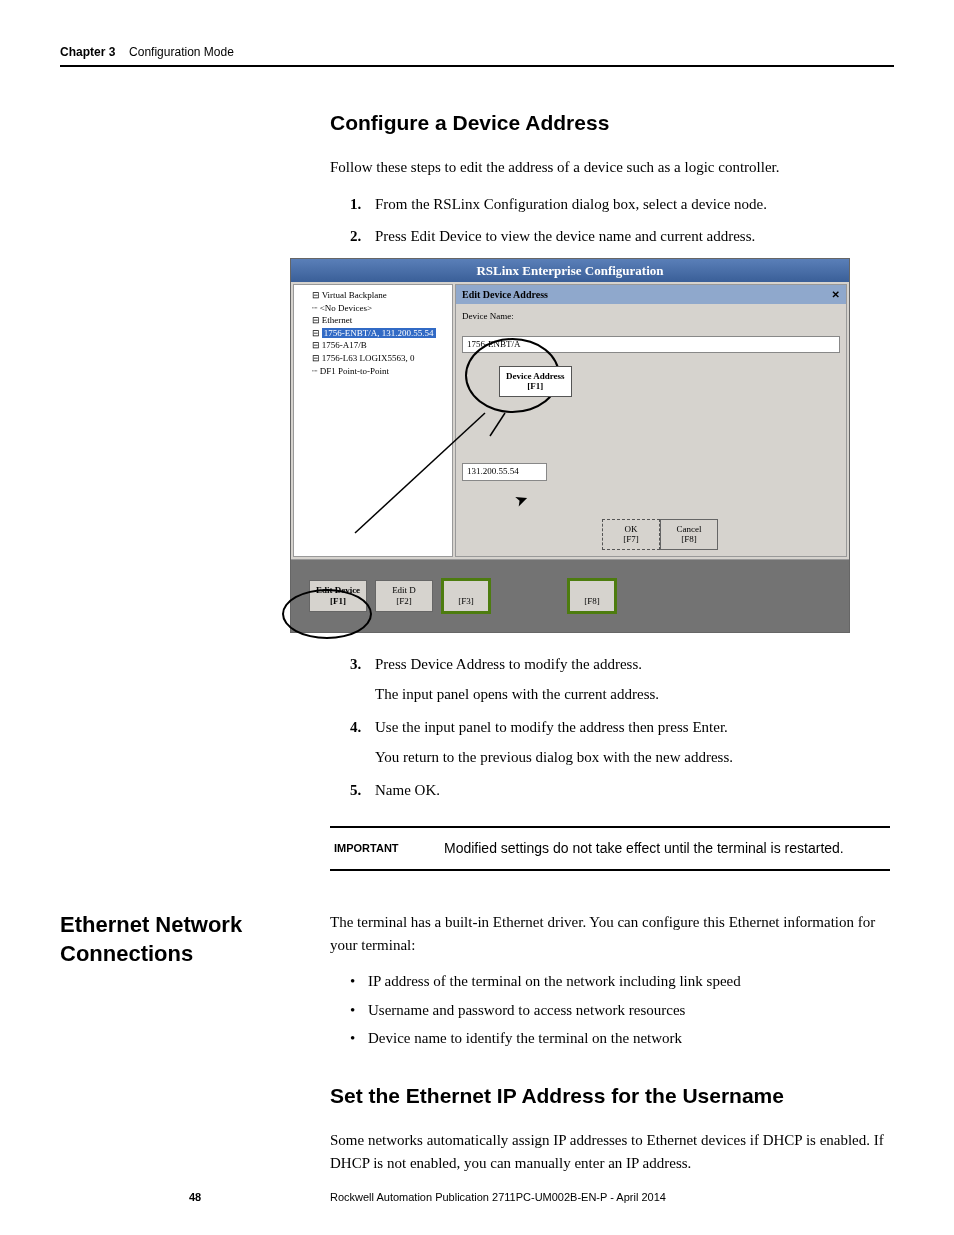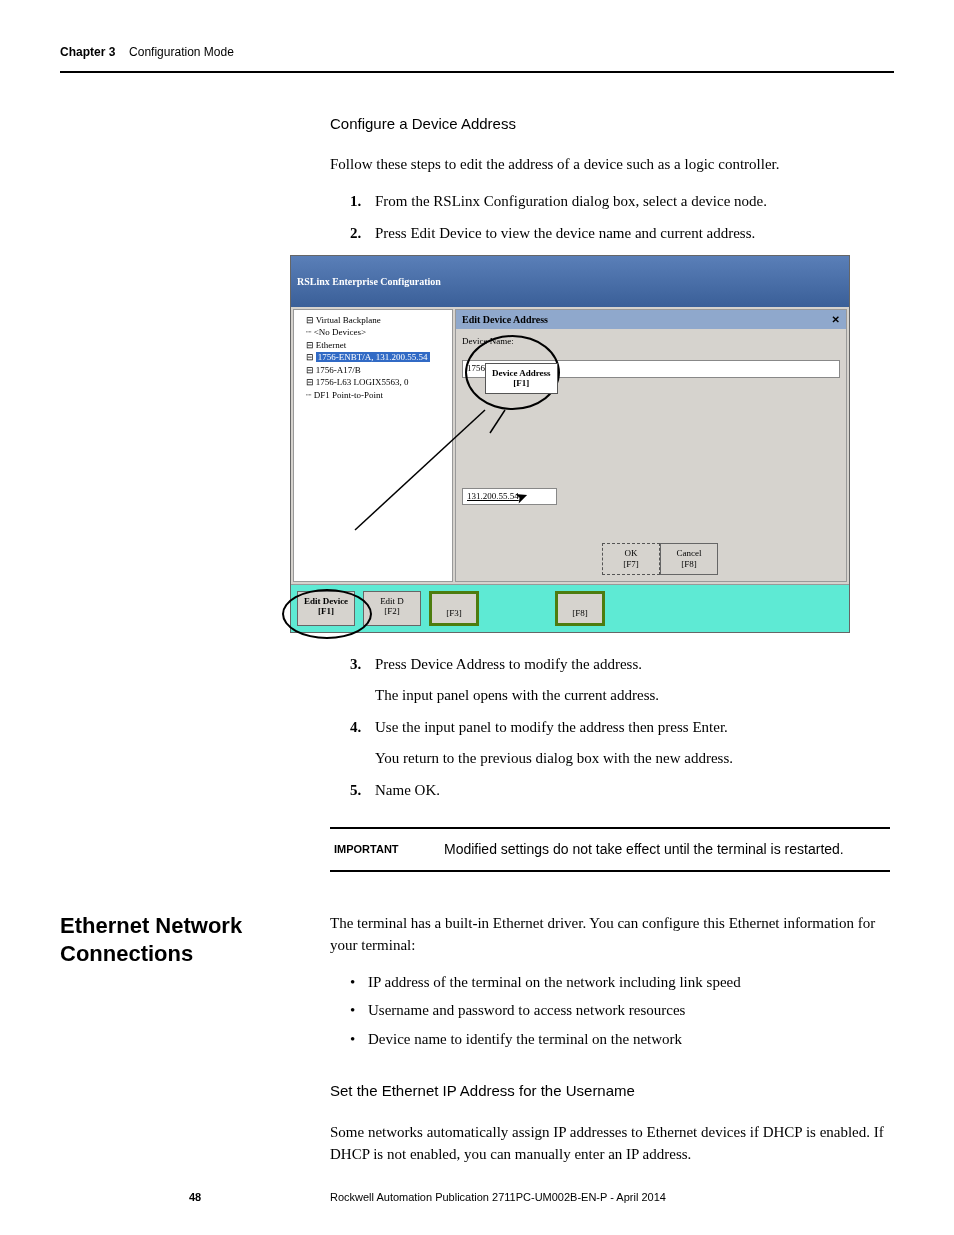--- a/index.html
+++ b/index.html
@@ -8,21 +8,21 @@
     font-size: 15px;
     color: #000;
     background: #fff;
     width: 954px;
     margin: 0 auto;
     padding: 40px 60px 30px 60px;
     line-height: 1.5;
   }
   .header-line {
     border-bottom: 2px solid #000;
-    padding-bottom: 8px;
+    padding-bottom: 2px;
     margin-bottom: 40px;
   }
   .header-chap {
     font-family: Arial, Helvetica, sans-serif;
     font-weight: bold;
     font-size: 12px;
   }
   .header-title {
     font-family: Arial, Helvetica, sans-serif;
     font-size: 12px;
@@ -37,22 +37,22 @@
   }
   .left-col {
     width: 270px;
     padding-right: 20px;
   }
   .right-col {
     flex: 1;
   }
   h3.subhead {
     font-family: Arial, Helvetica, sans-serif;
-    font-weight: normal;
-    font-size: 15px;
+    font-weight: bold;
+    font-size: 21px;
     margin-bottom: 18px;
   }
   h2.sidehead {
     font-family: Arial, Helvetica, sans-serif;
     font-weight: bold;
     font-size: 22px;
     line-height: 1.3;
   }
   p.body {
     margin-bottom: 14px;
@@ -119,36 +119,36 @@
   }
   .app-window {
     border: 1px solid #666;
     background: #d6d3ce;
     position: relative;
   }
   .titlebar {
     background: linear-gradient(#5a7fb8, #3a5f98);
     color: #fff;
     font-weight: bold;
-    padding: 18px 6px;
-    font-size: 10px;
-    display: flex;
-    justify-content: flex-start;
+    padding: 2px 6px;
+    font-size: 13px;
+    display: flex;
+    justify-content: center;
     align-items: center;
   }
   .app-body {
     display: flex;
     position: relative;
   }
   .tree-pane {
     width: 160px;
     background: #fff;
     border: 1px solid #999;
     margin: 2px;
-    padding: 4px 12px;
+    padding: 4px 18px;
     font-size: 9px;
     line-height: 1.4;
   }
   .tree-pane .ln { white-space: nowrap; }
   .tree-pane .sel {
     background: #316ac5;
     color: #fff;
     padding: 0 2px;
   }
   .right-pane {
@@ -175,24 +175,25 @@
     border: 1px solid #888;
     padding: 1px 4px;
     font-size: 9px;
     width: 100%;
     margin-bottom: 8px;
     margin-top: 12px;
   }
   .btn-row {
     display: flex;
     gap: 8px;
-    padding: 6px;
+    padding: 18px;
     justify-content: flex-start;
     border-top: 1px solid #999;
-    background: #5eead4;
+    background: #737373;
+    align-items: center;
   }
   .btn {
     border: 1px solid #666;
     background: #d6d3ce;
     padding: 4px 0;
     font-size: 9px;
     text-align: center;
     line-height: 1.2;
     min-width: 58px;
   }
@@ -282,21 +283,21 @@
         <div class="ln">    ┈ DF1 Point-to-Point</div>
       </div>
       <div class="right-pane">
         <div class="sub-title">
           <span>Edit Device Address</span>
           <span style="float:right;" class="x">✕</span>
         </div>
         <div class="field-label">Device Name:</div>
         <div class="field-input">1756-ENBT/A</div>
         <div style="height:90px;"></div>
-        <div class="field-input" style="width:95px;text-decoration:underline;">131.200.55.54</div>
+        <div class="field-input" style="width:85px;">131.200.55.54</div>
         <div style="height:30px;"></div>
         <div style="display:flex; justify-content:flex-start; padding:0 10px;">
           <div style="width:130px;"></div>
           <div class="btn" style="border:1px dashed #555;"><span style="white-space:pre-line;">OK
 [F7]</span></div>
           <div class="btn"><span style="white-space:pre-line;">Cancel
 [F8]</span></div>
         </div>
       </div>
     </div>
@@ -306,21 +307,21 @@
       <div class="btn"><span style="white-space:pre-line;">Edit D
 [F2]</span></div>
       <div class="btn blank"><br><span>[F3]</span></div>
       <div style="width:60px;"></div>
       <div class="btn blank"><br><span>[F8]</span></div>
     </div>
   </div>
 
   <div class="callout-oval" style="left:-8px; bottom:-6px; width:90px; height:50px;"></div>
   <div class="callout-oval" style="left:175px; top:80px; width:95px; height:75px;"></div>
-  <div class="callout-box" style="left:195px; top:108px; white-space:pre-line;">Device Address
+  <div class="callout-box" style="left:209px; top:108px; white-space:pre-line;">Device Address
 [F1]</div>
   <div class="cursor-arrow" style="left:225px; top:230px;">➤</div>
   <svg class="line" style="left:0; top:0;" width="560" height="320">
     <line x1="65" y1="275" x2="195" y2="155" stroke="#000" stroke-width="1.5"></line>
     <line x1="215" y1="155" x2="200" y2="178" stroke="#000" stroke-width="1.5"></line>
   </svg>
 </div>
 
 <div class="content-col">
   <ol class="steps">

